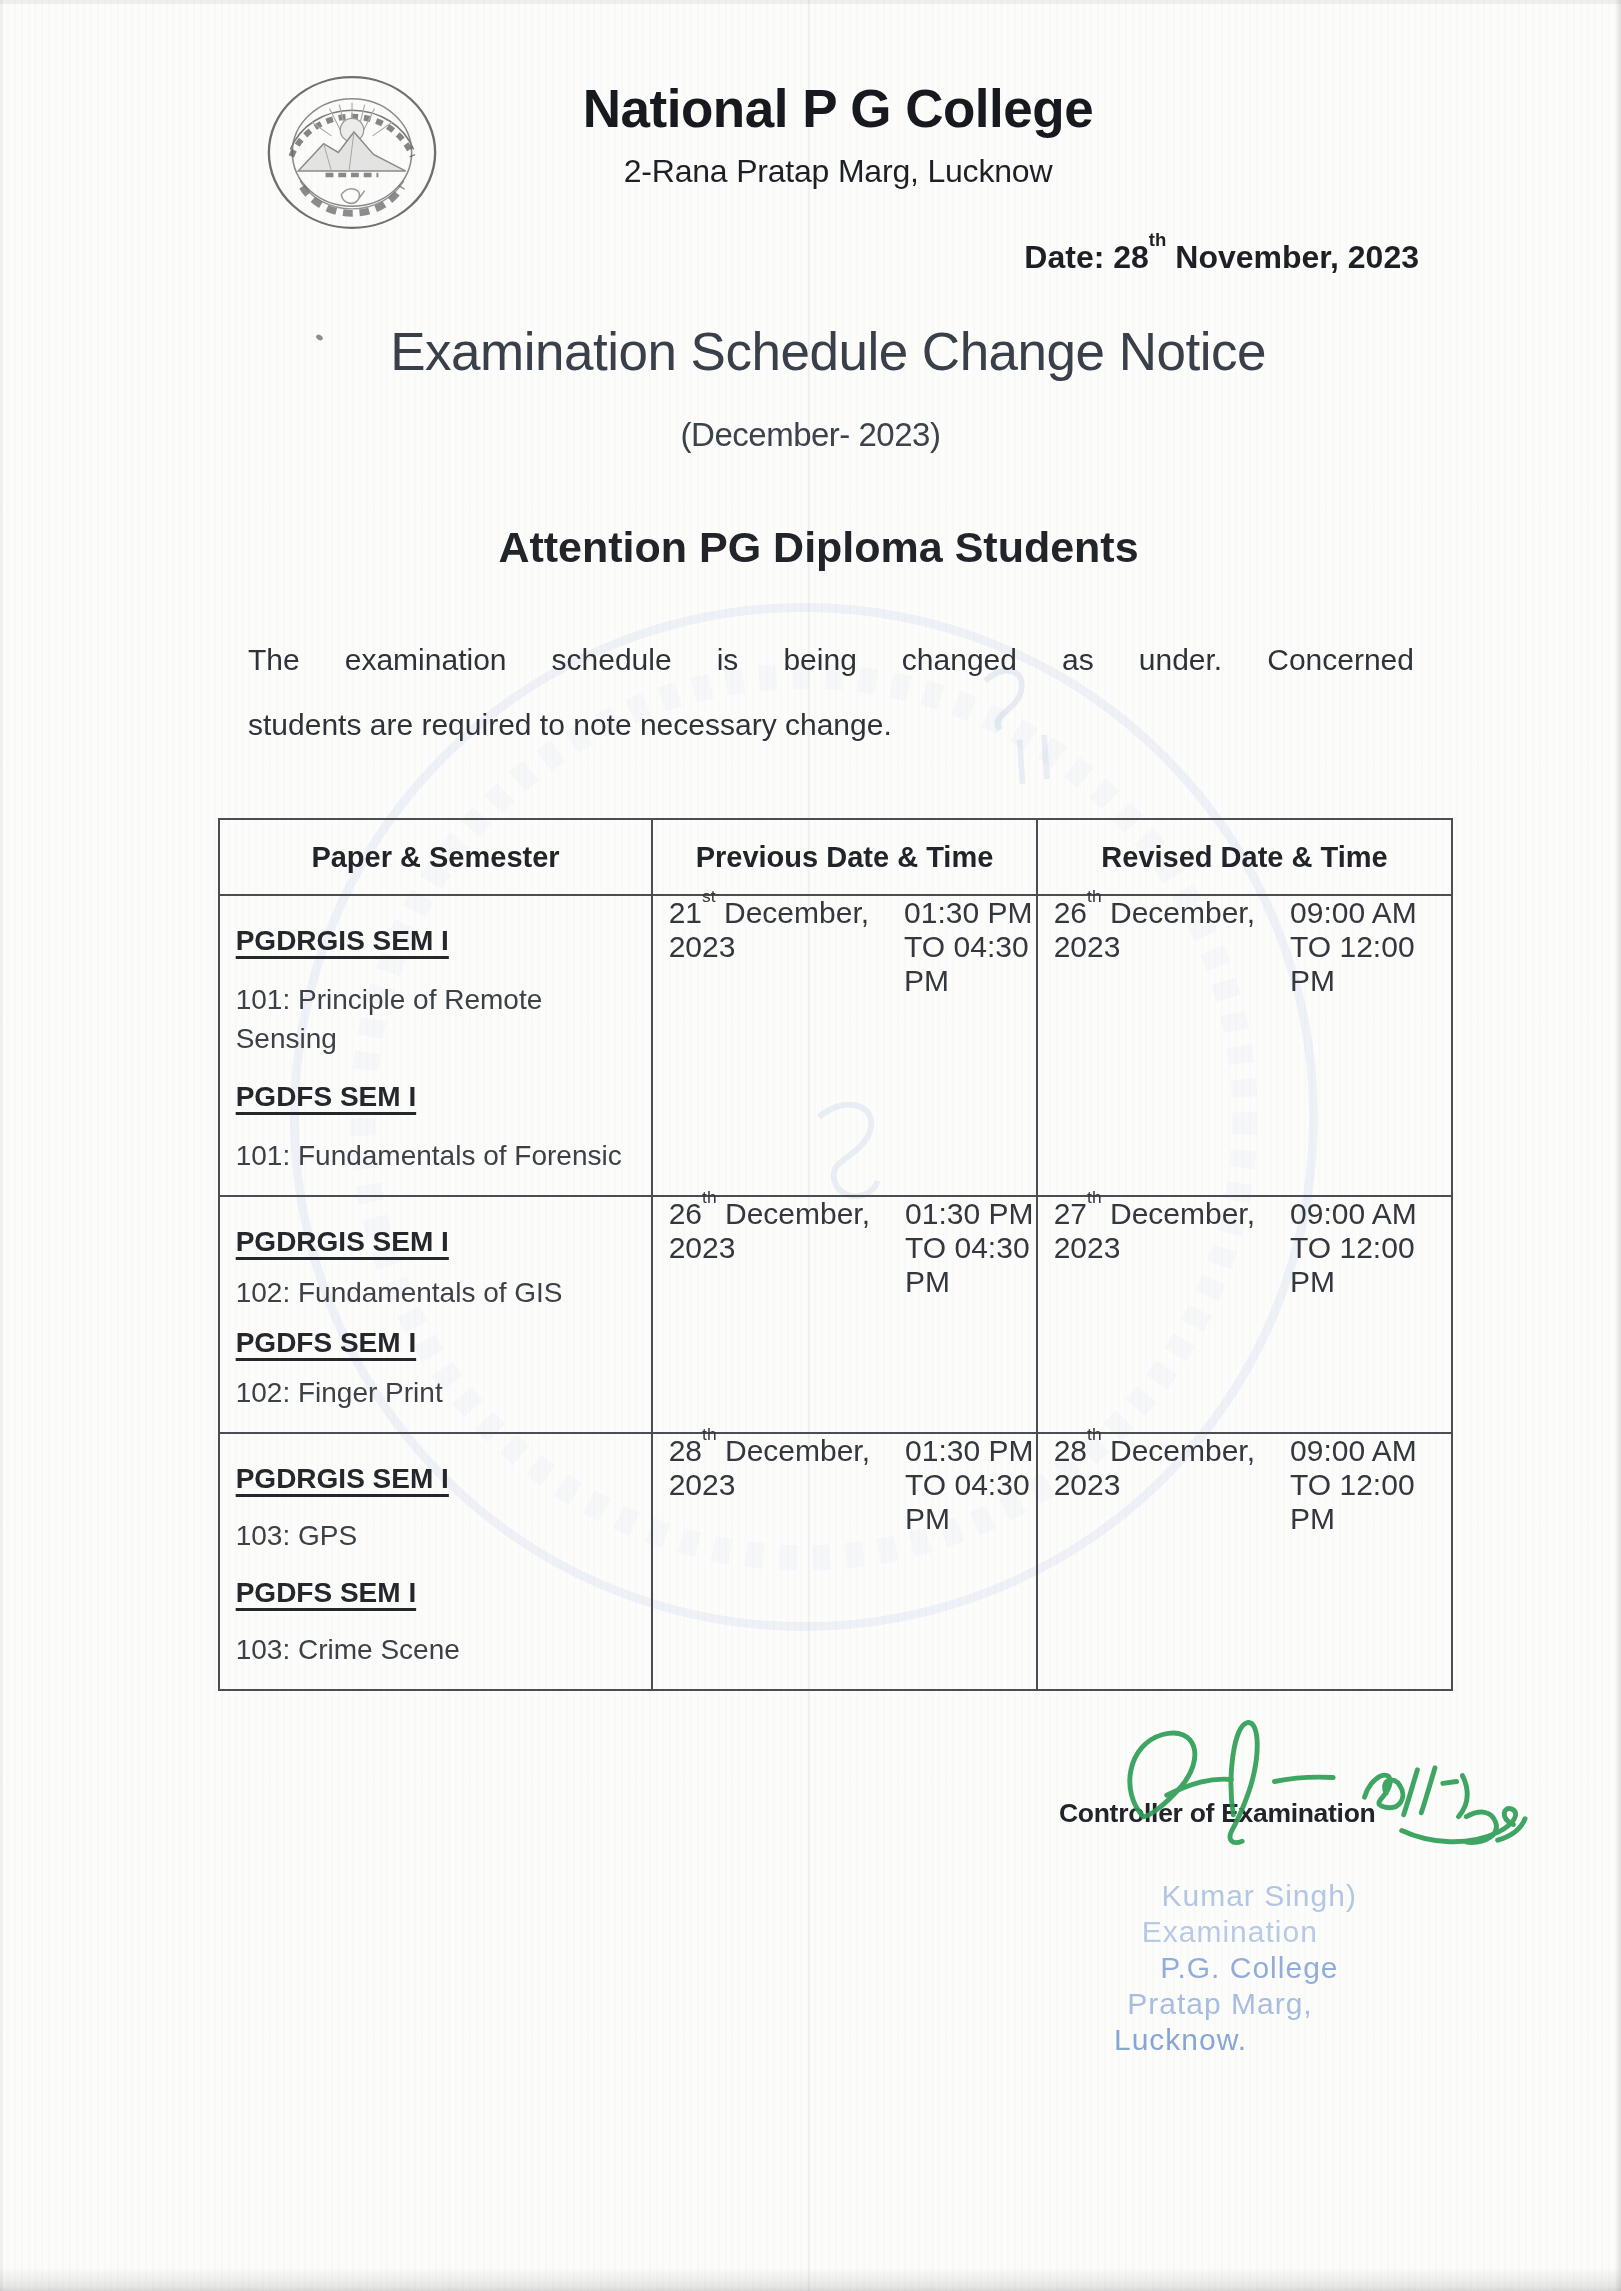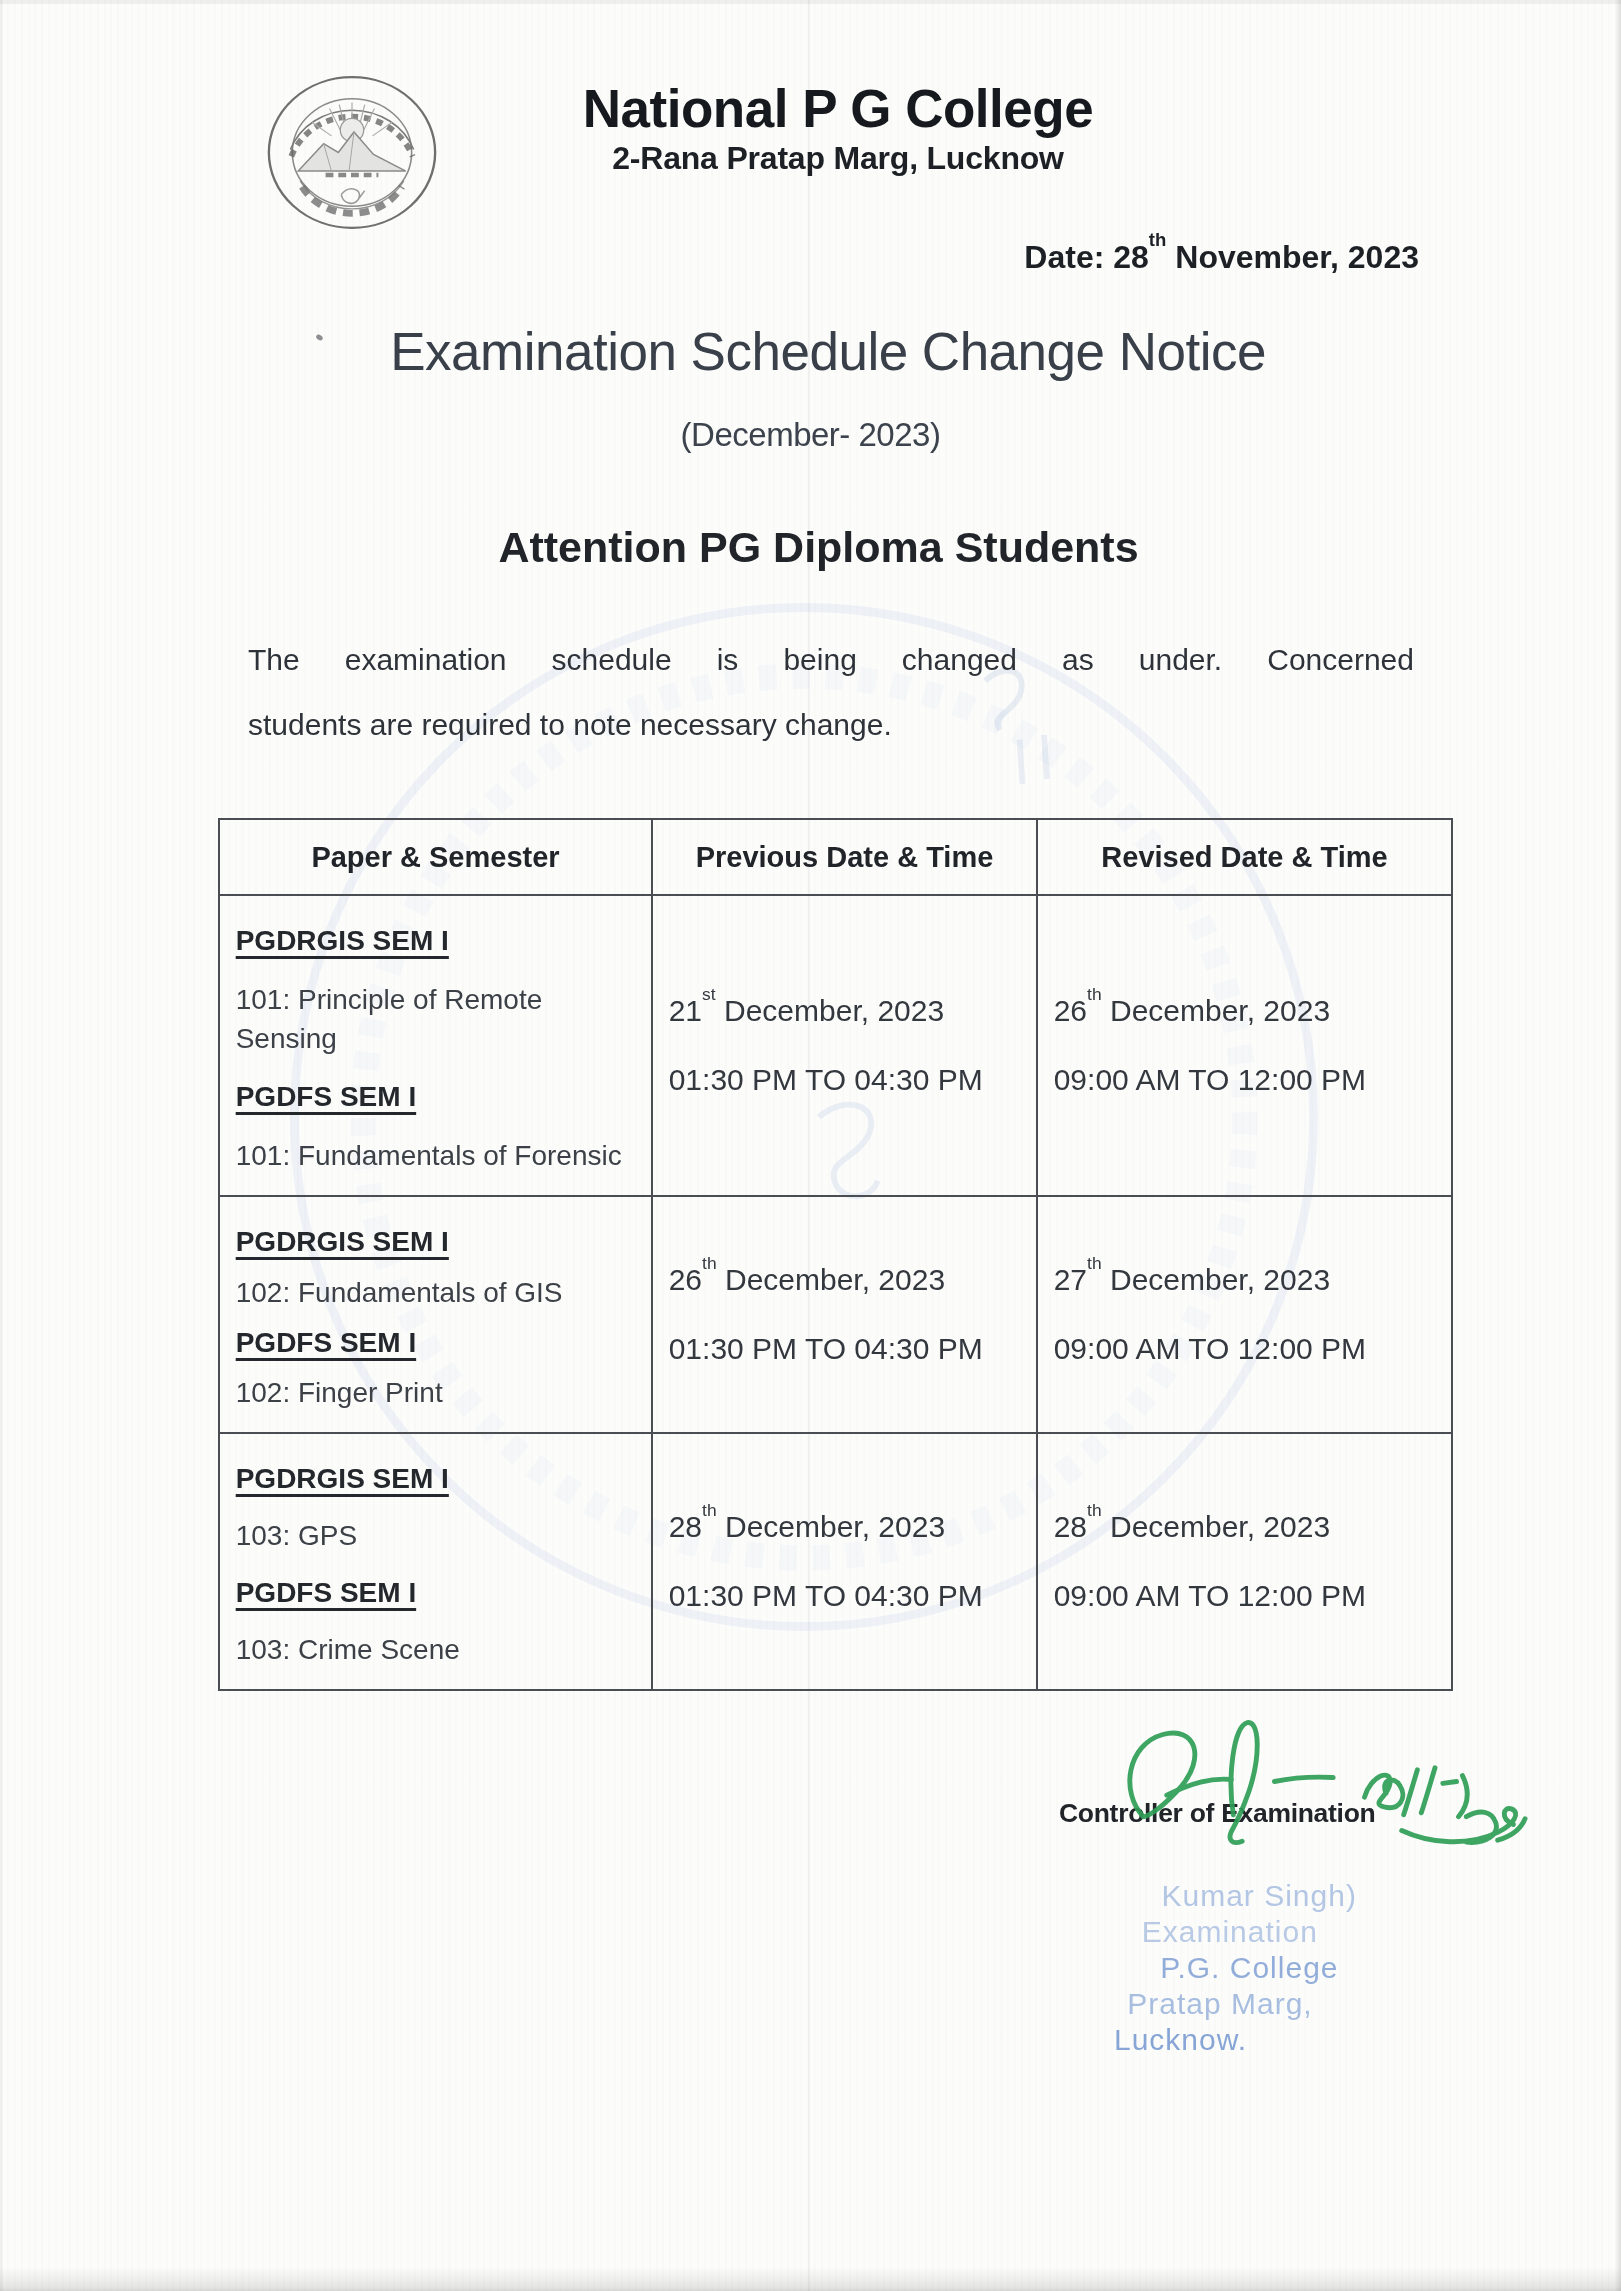--- a/index.html
+++ b/index.html
@@ -15,21 +15,21 @@
   .edge-left{position:absolute;top:0;left:0;width:2.9px;height:100%;background:rgba(0,0,0,0.04);}
   .edge-bottom{position:absolute;bottom:0;left:0;width:100%;height:25.5px;background:linear-gradient(180deg,rgba(110,110,110,0) 0%,rgba(110,110,110,0.16) 80%,rgba(90,90,90,0.26) 100%);}
   .fold-line{position:absolute;left:808px;top:0;width:2px;height:100%;background:rgba(70,80,110,0.055);}
   .stray-dot{position:absolute;left:316px;top:335px;width:6.9px;height:4.9px;border-radius:50%;background:rgba(50,52,58,0.55);transform:rotate(35deg);}
   .watermark{position:absolute;left:270px;top:583px;width:1068px;height:1068px;pointer-events:none;}
 
   
   .seal{position:absolute;left:263px;top:73px;width:178px;height:159px;}
   .header-text{position:absolute;left:441px;top:80px;width:794px;text-align:center;}
   .college-name{font-size:53px;font-weight:700;color:#16191d;letter-spacing:-0.5px;line-height:57px;}
-  .college-address{margin-top:3px;font-size:32px;font-weight:700;color:#1d2126;letter-spacing:-0.2px;}
+  .college-address{margin-top:16px;font-size:32px;font-weight:400;color:#1d2126;letter-spacing:-0.2px;}
   .date-line{position:absolute;top:239px;right:202px;font-size:32px;font-weight:700;color:#1d2126;}
 
   .title-main{position:absolute;top:321px;left:0;width:100%;text-align:center;transform:translateX(17.6px);
     font-size:53px;font-weight:400;color:#394049;letter-spacing:-0.5px;}
   .title-sub{position:absolute;top:416px;left:0;width:100%;text-align:center;
     font-size:33px;font-weight:400;color:#3c434c;letter-spacing:-0.5px;}
   .attention{position:absolute;top:523px;left:8px;width:100%;text-align:center;
     font-size:43px;font-weight:700;color:#21252a;}
 
   .paragraph{position:absolute;left:248px;top:627px;width:1166px;font-size:30px;line-height:65px;color:#2e3339;}
@@ -38,21 +38,21 @@
 
   
   table.sched{position:absolute;left:218px;top:818px;width:1233px;border-collapse:collapse;table-layout:fixed;}
   table.sched td,table.sched th{border:2.5px solid #4a4d52;vertical-align:middle;padding:0;}
   th.hcell{height:74px;text-align:center;padding-left:15.7px;font-size:29px;font-weight:700;color:#212529;}
   .paper-cell{display:flex;flex-direction:column;justify-content:space-between;height:100%;
     box-sizing:border-box;padding:29px 7.8px 19.6px 15.7px;text-align:left;}
   .program{font-size:28px;font-weight:700;color:#24282d;text-decoration:underline;
     text-decoration-thickness:2.5px;text-underline-offset:5.9px;}
   .course{font-size:28px;font-weight:400;color:#3c4147;line-height:39px;}
-  .date-cell{display:flex;flex-direction:column;justify-content:center;gap:35px;height:100%;
+  .date-cell{display:flex;justify-content:center;gap:35px;height:100%;
     box-sizing:border-box;padding-left:15.7px;font-size:30px;color:#33383e;border-radius:19px;}
   tr.r1{height:299px;} tr.r2{height:235px;} tr.r3{height:255px;}
   td.cellwrap{height:inherit;}
   sup.ord{font-size:0.58em;position:relative;top:-0.55em;}
   .my{margin-left:0.28em;}
 
   
   .sign-label{position:absolute;left:1059px;top:1798px;font-size:26.5px;font-weight:700;
     letter-spacing:-0.3px;color:#21252a;}
   .signature-svg{position:absolute;left:1108px;top:1707px;width:421px;height:147px;}

